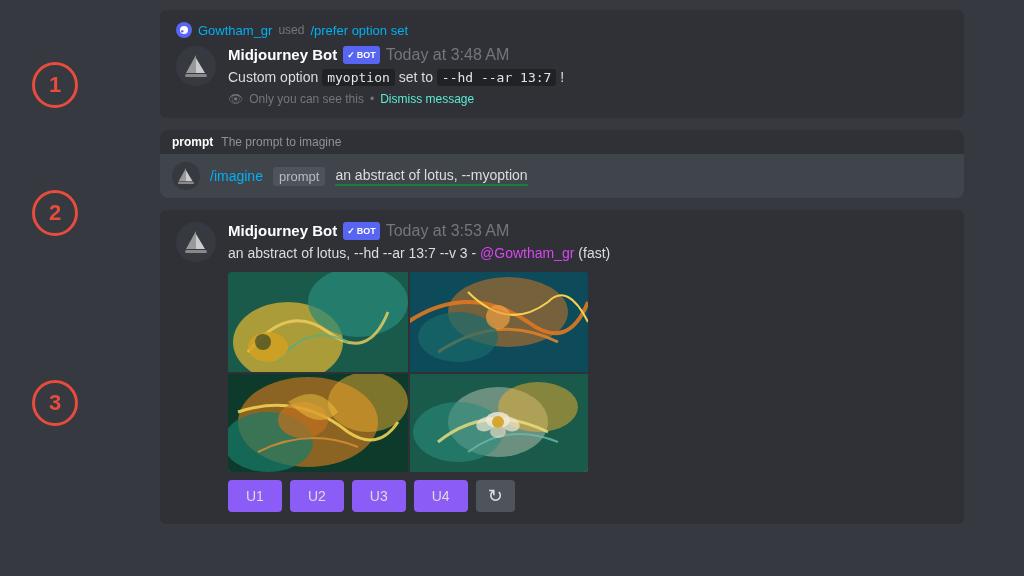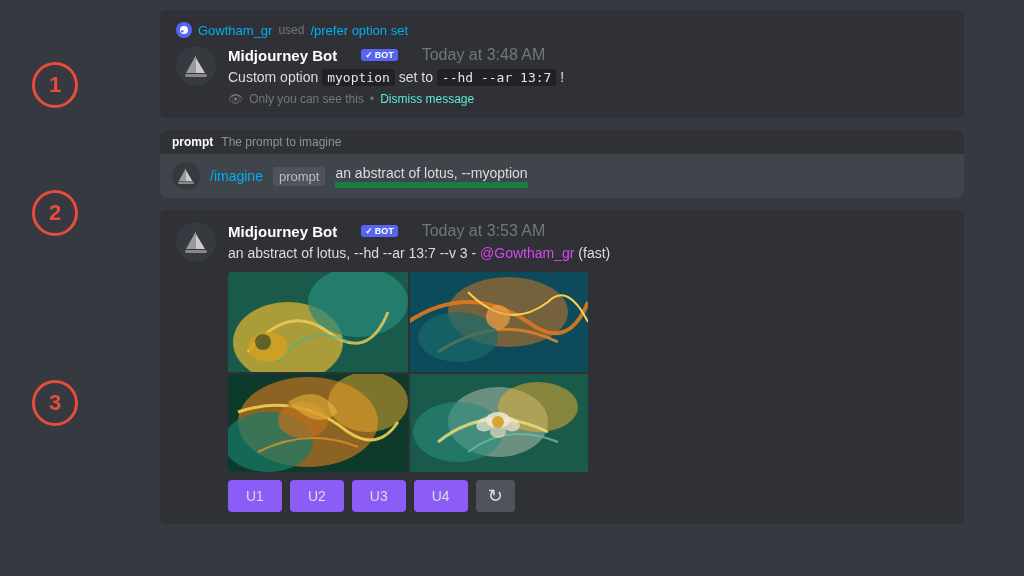--- a/index.html
+++ b/index.html
@@ -97,22 +97,21 @@
       align-items: center;
       justify-content: center;
     }
 
     .message-content {
       flex: 1;
     }
 
     .message-header {
       display: flex;
-      align-items: center;
-      gap: 24px;
+      gap: 6px;
       margin-bottom: 3px;
     }
 
     .bot-name {
       color: #ffffff;
       font-size: 15px;
       font-weight: 600;
     }
 
     .bot-badge {
@@ -218,21 +217,21 @@
       background: #4f545c;
       color: #b9bbbe;
       font-size: 13px;
       padding: 2px 6px;
       border-radius: 3px;
     }
 
     .input-value {
       color: #dcddde;
       font-size: 14px;
-      border-bottom: 6px solid #15803d;
+      border-bottom: 2px solid #15803d;
       padding-bottom: 1px;
     }
 
     
     .message-block-3 {
       background-color: #2f3136;
       border-radius: 6px;
       padding: 12px 16px;
     }
 

